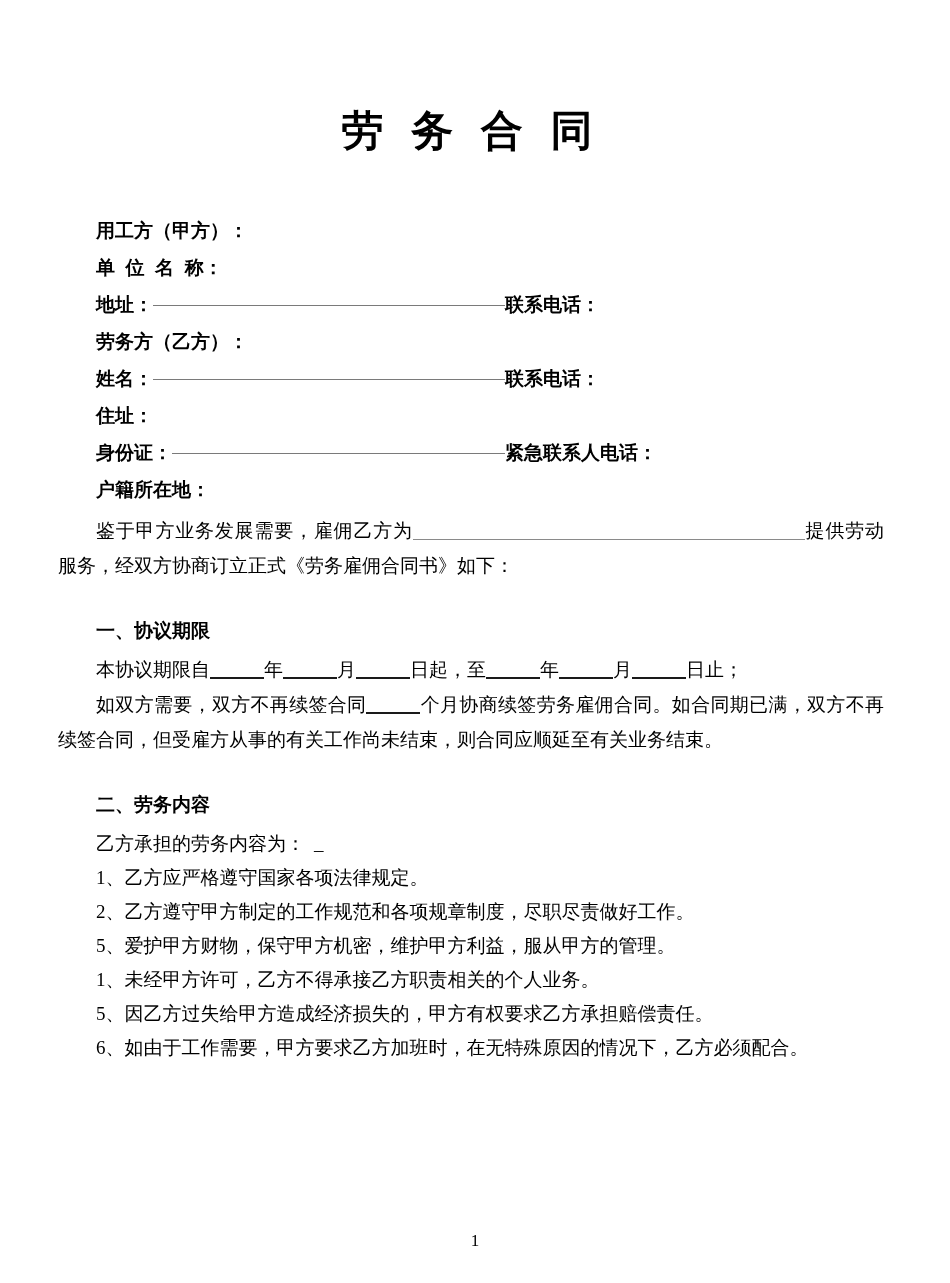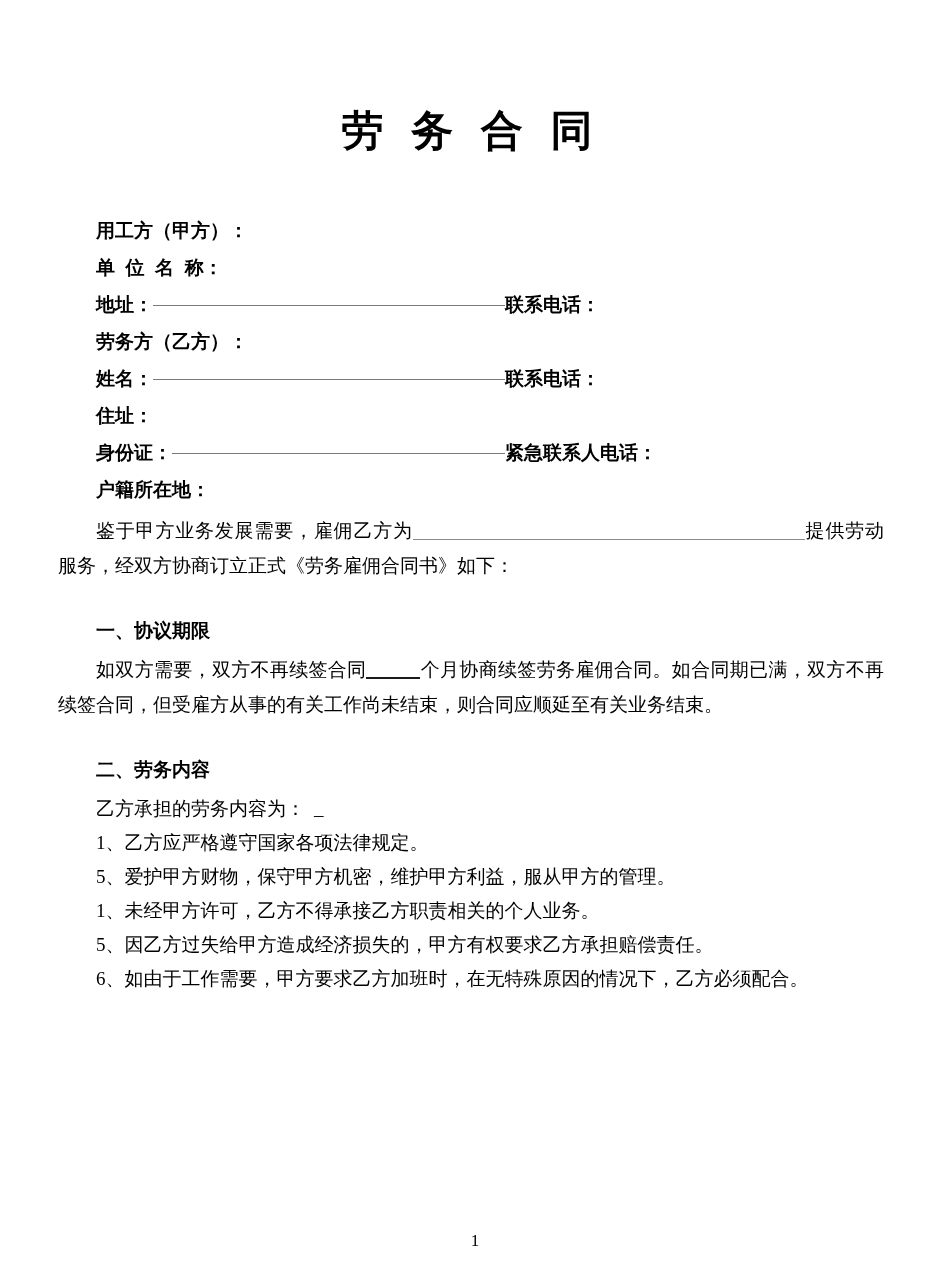--- a/index.html
+++ b/index.html
@@ -116,26 +116,28 @@
       <span>身份证：</span>
       <span class="blank-l w-id"></span>
       <span>紧急联系人电话：</span>
     </div>
     <div class="row">户籍所在地：</div>
   </section>
 
   <p class="para preamble"><span>鉴于甲方业务发展需要，雇佣乙方为</span><span class="blank-l w-pre"></span><span>提供劳动服务，经双方协商订立正式《劳务雇佣合同书》如下：</span></p>
 
   <h2 class="sec-heading">一、协议期限</h2>
+  <div class="para indent"><span>本协议期限自</span><span class="blank-s"></span><span>年</span><span class="blank-s"></span><span>月</span><span class="blank-s"></span><span>日起，至</span><span class="blank-s"></span><span>年</span><span class="blank-s"></span><span>月</span><span class="blank-s"></span><span>日止；</span></div>
   <p class="para indent"><span>如双方需要，双方不再续签合同</span><span class="blank-s"></span><span>个月协商续签劳务雇佣合同。如合同期已满，双方不再续签合同，但受雇方从事的有关工作尚未结束，则合同应顺延至有关业务结束。</span></p>
 
   <h2 class="sec-heading">二、劳务内容</h2>
   <div class="para indent"><span>乙方承担的劳务内容为：</span><span class="content-blank">_</span></div>
 
   <div class="para indent item">1、乙方应严格遵守国家各项法律规定。</div>
+  <div class="para indent item">2、乙方遵守甲方制定的工作规范和各项规章制度，尽职尽责做好工作。</div>
   <div class="para indent item">5、爱护甲方财物，保守甲方机密，维护甲方利益，服从甲方的管理。</div>
   <div class="para indent item">1、未经甲方许可，乙方不得承接乙方职责相关的个人业务。</div>
   <div class="para indent item">5、因乙方过失给甲方造成经济损失的，甲方有权要求乙方承担赔偿责任。</div>
   <div class="para indent item">6、如由于工作需要，甲方要求乙方加班时，在无特殊原因的情况下，乙方必须配合。</div>
 
   <div class="page-number">1</div>
 
 </div>
 
 </body></html>

